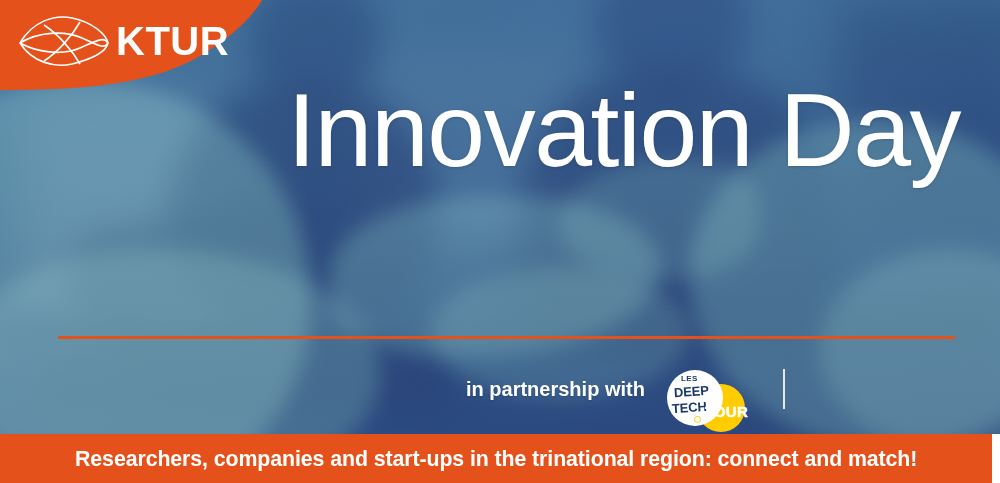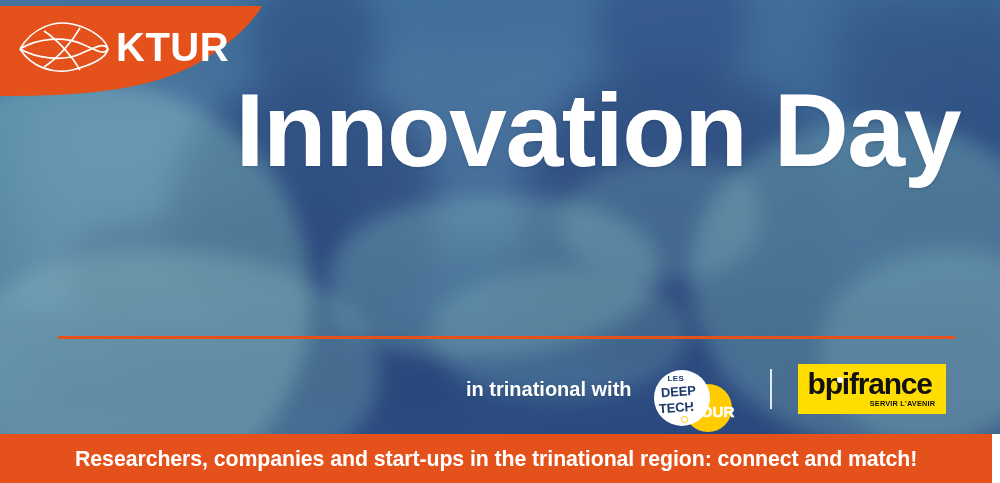--- a/index.html
+++ b/index.html
@@ -79,21 +79,21 @@
     position: absolute; inset: 0;
     background: linear-gradient(175deg,
       rgba(56,104,150,.34) 0%,
       rgba(45,80,132,.30) 55%,
       rgba(40,70,124,.36) 100%);
   }
 
   
   .ktur-badge {
     position: absolute;
-    left: 0; top: 6px;
+    left: 0; top: 0;
     width: 262px; height: 100px;
     overflow: visible;
   }
   .ktur-badge svg { display: block; }
 
   .ktur-logo-mark {
     position: absolute;
     left: 18px; top: 12px;
     width: 92px; height: 58px;
   }
@@ -108,21 +108,21 @@
     white-space: nowrap;
   }
 
   
   .headline {
     position: absolute;
     left: 40px; top: 74px;
     width: 920px;
     text-align: right;
     color: #ffffff;
-    font-weight: bold;
+    font-weight: normal;
     font-size: 104px;
     line-height: 112px;
     letter-spacing: -1.5px;
     text-shadow: 0 1px 3px rgba(20,40,70,.22);
   }
   .headline .line { display: block; }
 
   
   .rule {
     position: absolute;
@@ -323,41 +323,34 @@
   </div>
 
   <div class="headline">
     <span class="line">Innovation Day</span>
   </div>
 
   <div class="rule"></div>
 
   <div class="partner-row">
 
-    <div class="partner-label">in trinational with</div>
+    <div class="partner-label">in partnership with</div>
 
     <div class="dtt">
       <div class="dtt-yellow"></div>
       <div class="dtt-white"></div>
       <div class="dtt-les">LES</div>
       <div class="dtt-deep">DEEP</div>
       <div class="dtt-tech">TECH</div>
       <div class="dtt-dot"></div>
       <div class="dtt-tour">TOUR</div>
     </div>
 
     <div class="partner-divider"></div>
 
-    <div class="bpi">
-      <div class="bpi-word">
-        <span>bpifrance</span>
-        <span class="bpi-dot"></span>
-      </div>
-      <div class="bpi-tag">SERVIR L'AVENIR</div>
-    </div>
 
   </div>
 
   <div class="footer-strip">
     <div class="footer-text">Researchers, companies and start-ups in the trinational region: connect and match!</div>
   </div>
 
 </div>
 
 </body></html>

